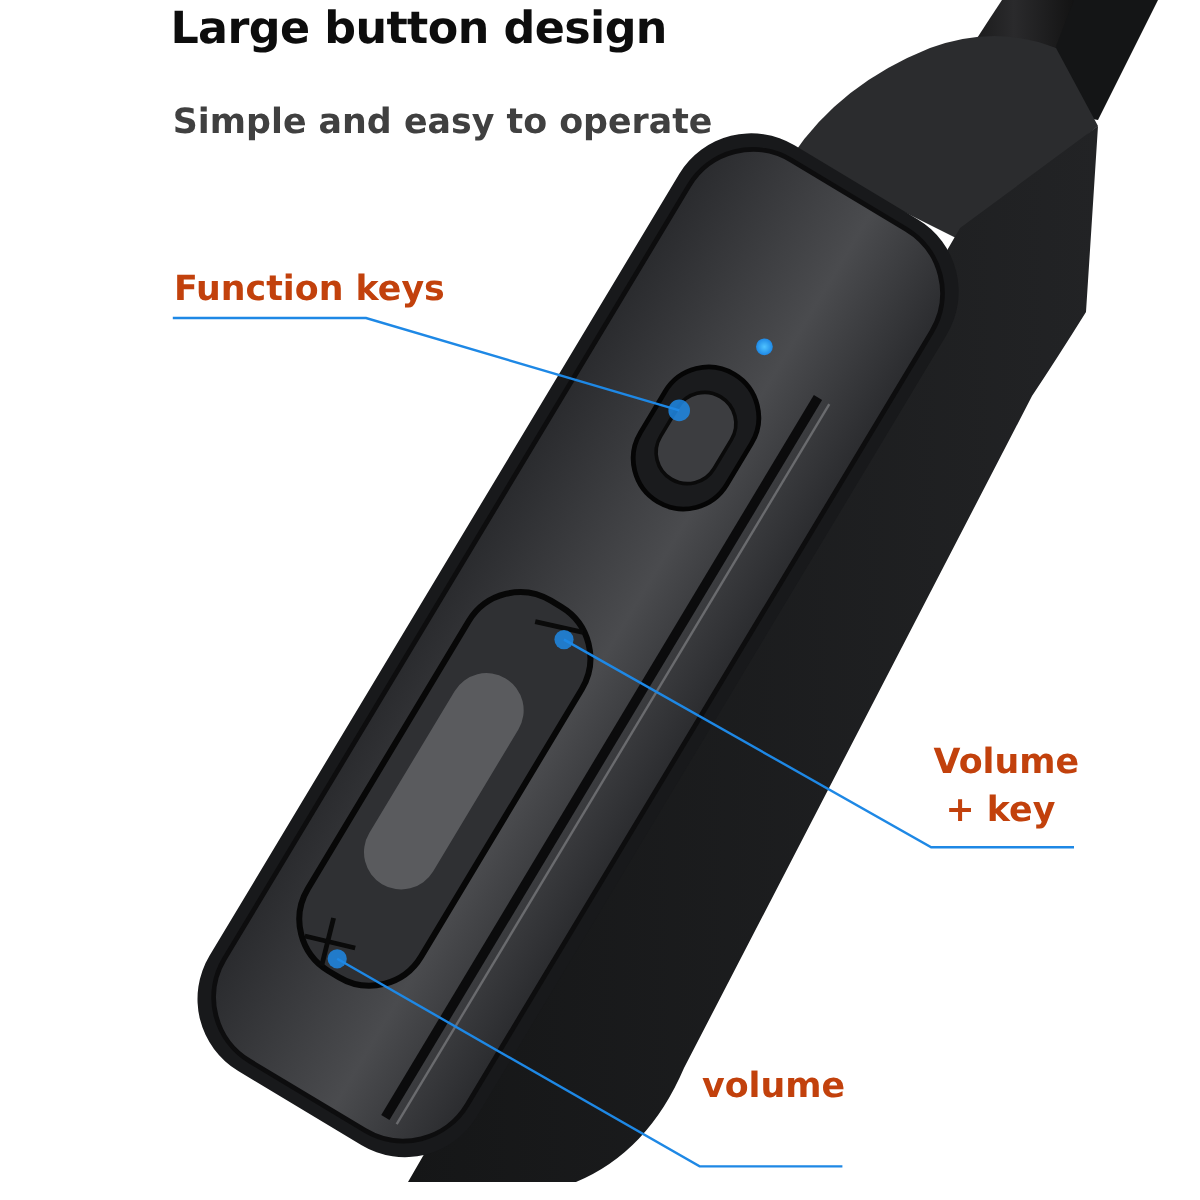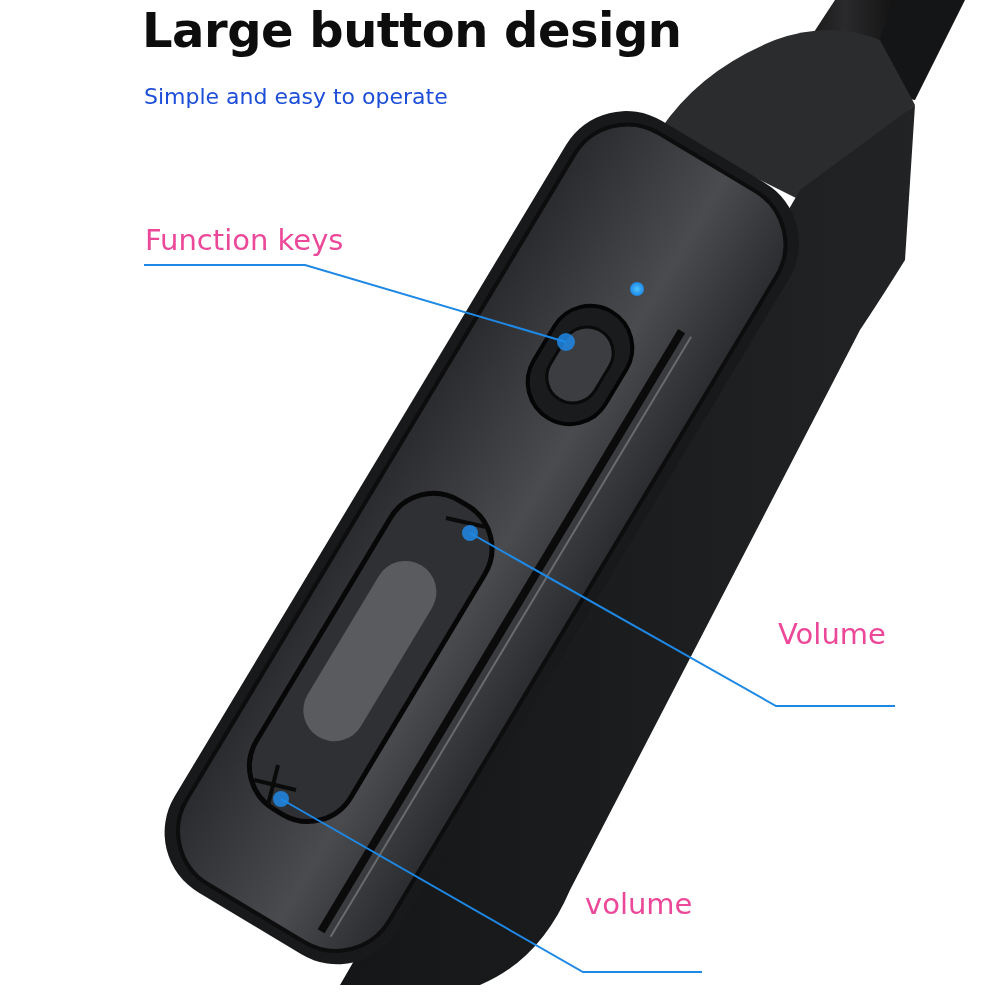--- a/index.html
+++ b/index.html
@@ -1,19 +1,19 @@
 <!DOCTYPE html>
 <html><head>
   <meta charset="utf-8">
   <style>
     html, body { margin: 0; padding: 0; background: #ffffff; }
     body { width: 1000px; height: 1000px; position: relative; overflow: hidden; font-family: "DejaVu Sans", sans-serif; }
-    .title { position: absolute; left: 142px; top: 2px; font-size: 48px; font-weight: 700; color: #0d0d0d; letter-spacing: -0.5px; white-space: nowrap; }
-    .subtitle { position: absolute; left: 144px; top: 84px; font-size: 22px; font-weight: 400; color: #1d4ed8; white-space: nowrap; }
-    .label { position: absolute; font-size: 29px; font-weight: 400; color: #ec4899; line-height: 40px; white-space: nowrap; }
+    .title { position: absolute; left: 142px; top: 2px; font-size: 37px; font-weight: 700; color: #0d0d0d; letter-spacing: -0.5px; white-space: nowrap; }
+    .subtitle { position: absolute; left: 144px; top: 84px; font-size: 29px; font-weight: 700; color: #404040; white-space: nowrap; }
+    .label { position: absolute; font-size: 29px; font-weight: 700; color: #c2410c; line-height: 40px; white-space: nowrap; }
     .lbl-func { left: 145px; top: 220px; }
     .lbl-volplus { left: 778px; top: 614px; }
     .lbl-volminus { left: 585px; top: 884px; }
     svg.product { position: absolute; left: 0; top: 0; }
   </style>
 </head>
 <body>
 
 <svg class="product" width="1000" height="1000" viewBox="0 0 1000 1000">
   <defs>
@@ -92,17 +92,18 @@
   <circle cx="281" cy="799" r="8" fill="#1e88e5" fill-opacity="0.85"></circle>
 </svg>
 
 <div class="title">Large button design</div>
 <div class="subtitle">Simple and easy to operate</div>
 
 <div class="label lbl-func">Function keys</div>
 
 <div class="label lbl-volplus">
   <div>Volume</div>
+  <div style="padding-left:10px">+ key</div>
 </div>
 
 <div class="label lbl-volminus">
   <div>volume</div>
 </div>
 
 </body></html>

